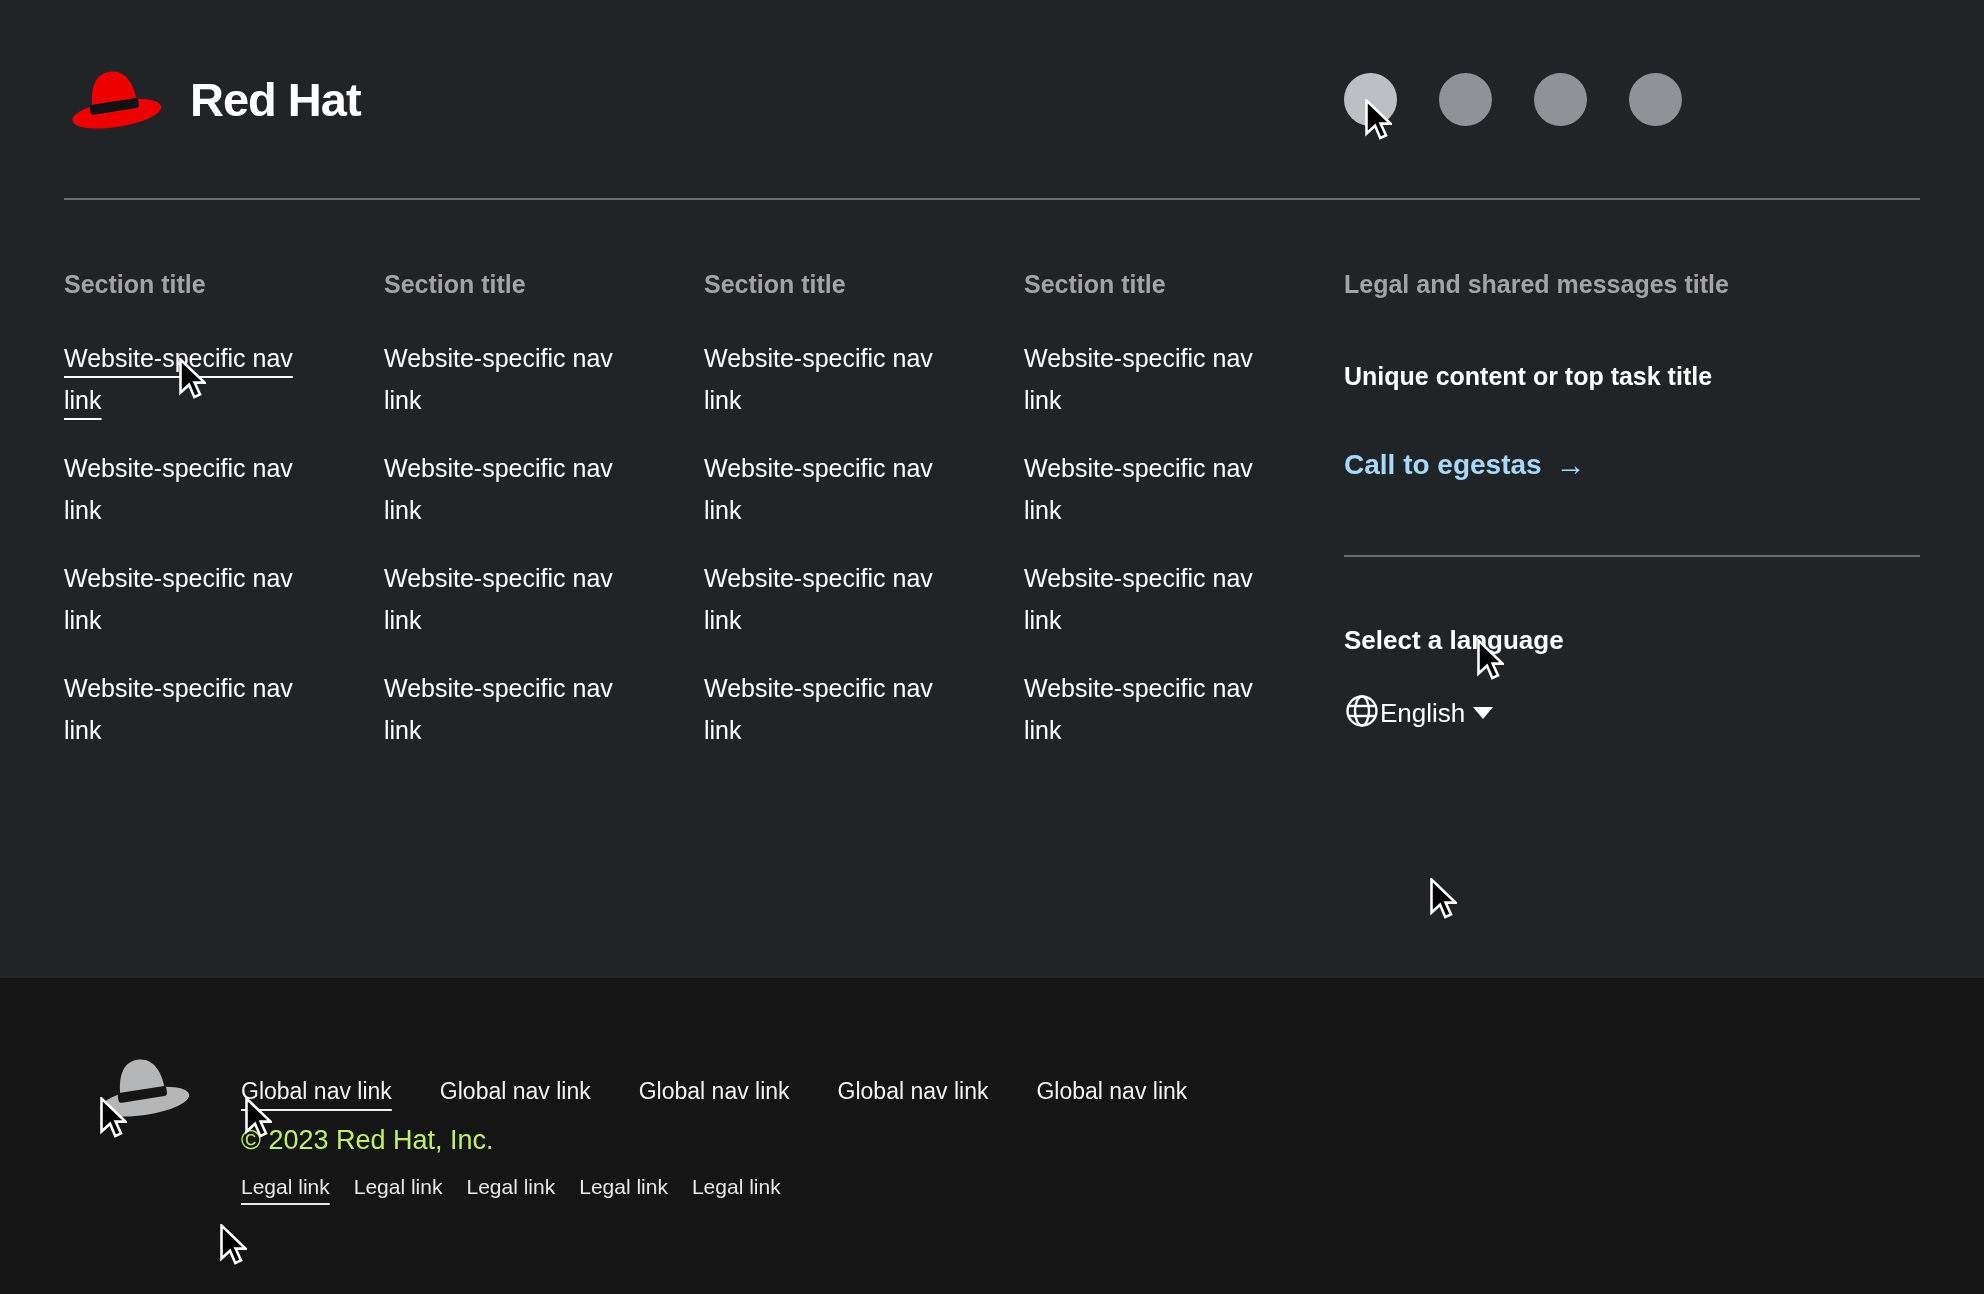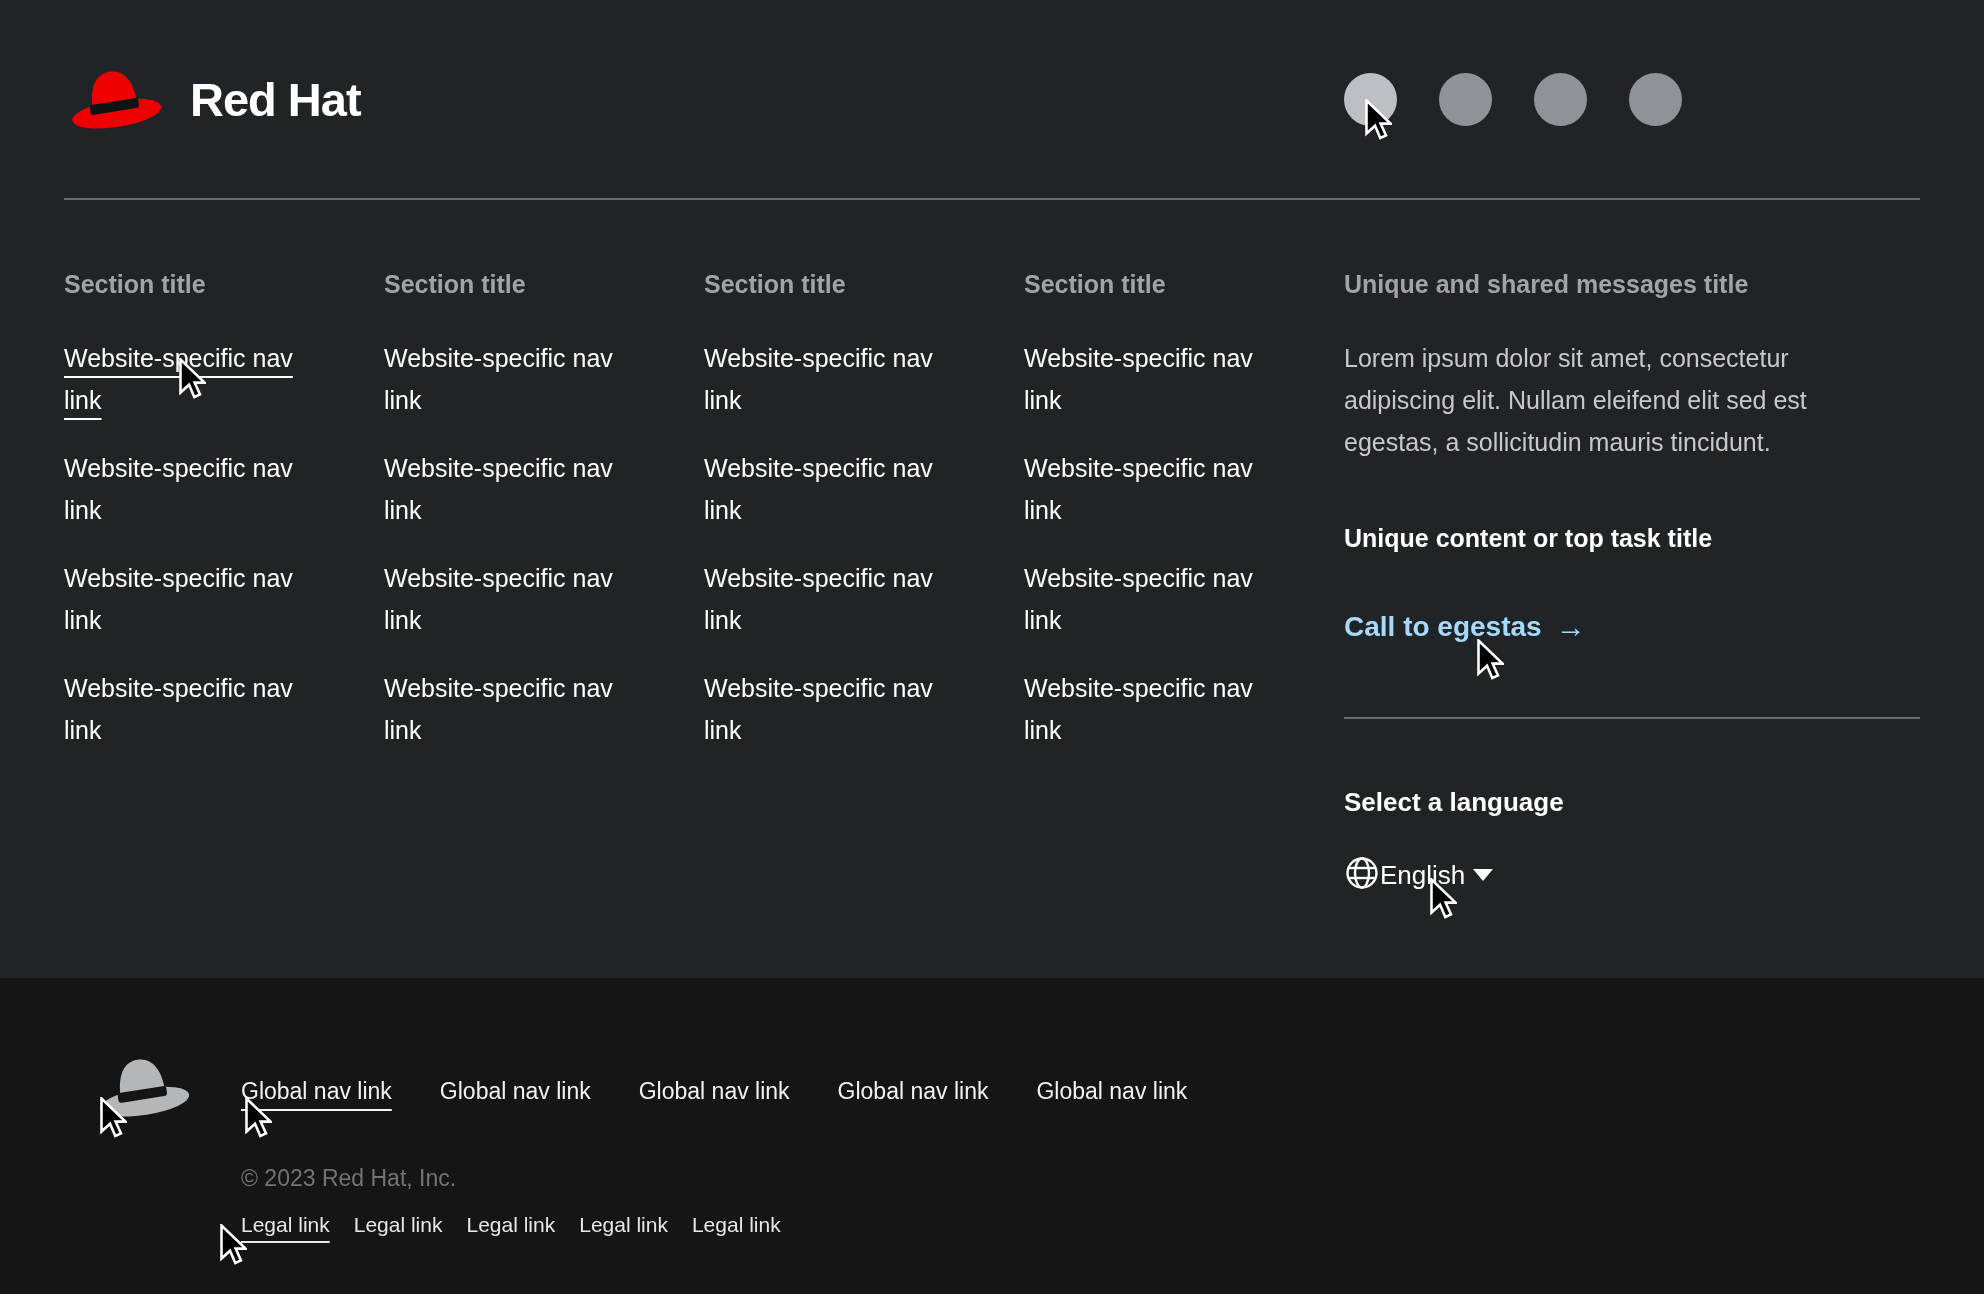--- a/index.html
+++ b/index.html
@@ -38,21 +38,21 @@
   .caret-down{width:0;height:0;border-left:10px solid transparent;border-right:10px solid transparent;
               border-top:12px solid #ffffff;margin-left:8px;}
   
   .footer{background:#151515;height:316px;box-sizing:border-box;padding:0 92px;}
   .footer-inner{display:flex;align-items:flex-start;}
   .footer-hat{margin-top:70px;}
   .footer-right{margin-left:49px;display:flex;flex-direction:column;}
   .global-row{margin-top:99px;display:flex;gap:48px;}
   .global-link{color:#f2f2f3;font-size:23px;line-height:28px;text-decoration:none;white-space:nowrap;}
   .global-link.hovered{text-decoration:underline;text-underline-offset:10px;text-decoration-thickness:2px;}
-  .copyright{color:#737373;font-size:23px;line-height:28px;margin-top:59px;}
+  .copyright{color:#bef264;font-size:27px;line-height:28px;margin-top:21px;}
   .legal-row{margin-top:20px;display:flex;gap:24px;}
   .legal-link{color:#e6e7e8;font-size:21px;line-height:26px;text-decoration:none;white-space:nowrap;}
   .legal-link.hovered{text-decoration:underline;text-underline-offset:9px;text-decoration-thickness:2px;}
   
   .cursor{position:absolute;width:30px;height:42px;pointer-events:none;z-index:50;}
 </style>
 </head>
 <body>
 
 <div class="top-section">
@@ -106,22 +106,21 @@
 
     <div class="nav-col">
       <h3 class="col-title">Section title</h3>
       <a class="nav-link">Website-specific nav link</a>
       <a class="nav-link">Website-specific nav link</a>
       <a class="nav-link">Website-specific nav link</a>
       <a class="nav-link">Website-specific nav link</a>
     </div>
 
     <div class="info-col">
-      <h3 class="col-title">Unique and shared messages title</h3>
-      <p class="info-body">Lorem ipsum dolor sit amet, consectetur adipiscing elit. Nullam eleifend elit sed est egestas, a sollicitudin mauris tincidunt.</p>
+      <h3 class="col-title">Legal and shared messages title</h3>
       <h3 class="task-title">Unique content or top task title</h3>
       <a class="cta">
         <span>Call to egestas</span>
         <span class="cta-arrow">→</span>
       </a>
       <hr class="info-divider">
       <h3 class="lang-title">Select a language</h3>
       <div class="lang-row">
         <span>
           <svg width="36" height="36" viewBox="0 0 36 36" fill="none" stroke="#ffffff" stroke-width="2.4">

